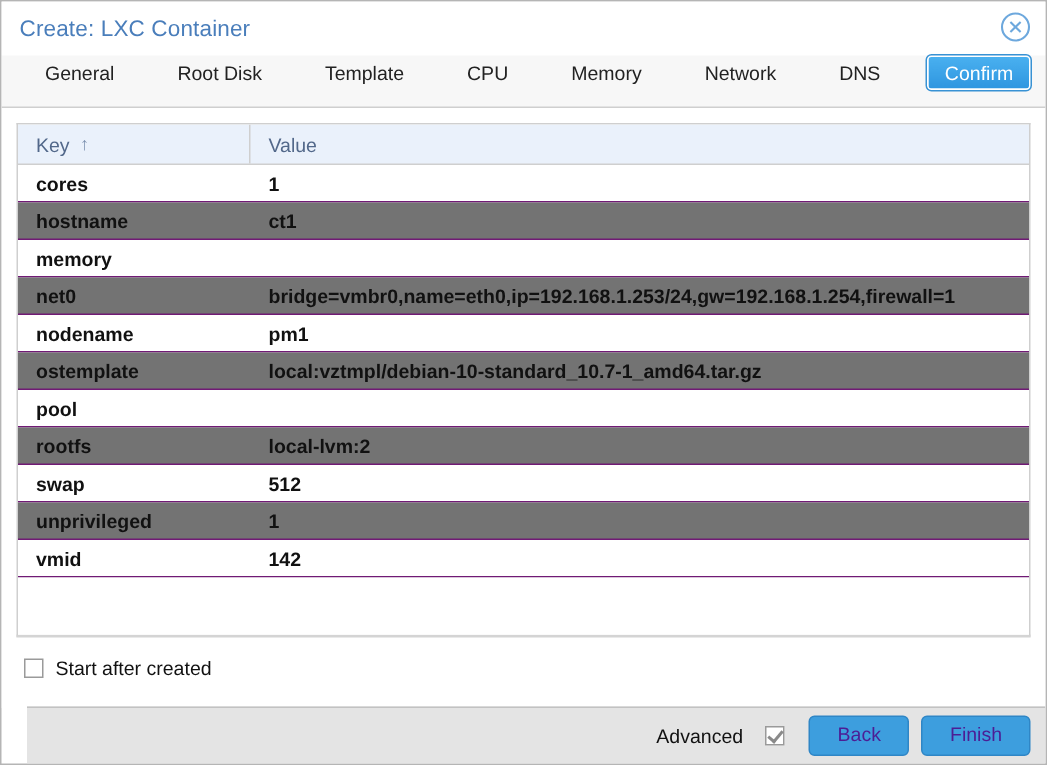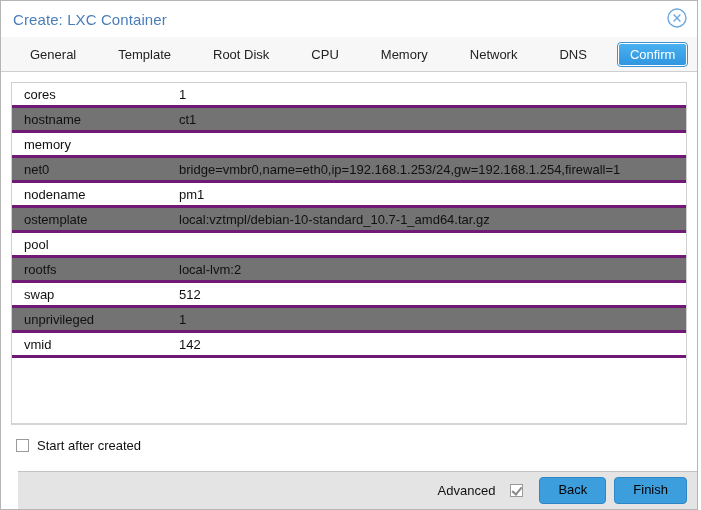--- a/index.html
+++ b/index.html
@@ -49,21 +49,21 @@
   .close-btn svg { display: block; }
 
   
   .tabbar {
     position: relative;
     height: 35px;
     background: #f7f7f7;
     border-bottom: 1px solid #cfcfcf;
     box-sizing: border-box;
     display: flex;
-    align-items: center;
+    align-items: flex-start;
     padding-left: 18px;
     gap: 0px;
   }
   .tab {
     font-size: 13px;
     color: #222222;
     padding: 3px 10px;
     margin-right: 20px;
     border: 1px solid transparent;
     border-radius: 3px;
@@ -127,23 +127,24 @@
     font-size: 12px;
     color: #7a8fae;
     line-height: 1;
   }
 
   .grid-body { background: #ffffff; }
 
   .row {
     display: flex;
     height: 25px;
-    border-bottom: 3px solid #701a75;
+    border-bottom: 1px solid #701a75;
     box-sizing: border-box;
     cursor: default;
+    font-weight: bold;
   }
   .row.alt { background: #737373; }
   .cell {
     font-size: 13px;
     color: #111111;
     display: flex;
     align-items: center;
     padding-left: 12px;
     box-sizing: border-box;
     overflow: hidden;
@@ -210,21 +211,21 @@
     font-size: 13px;
     color: #111111;
     user-select: none;
   }
   .adv-box { margin-left: 7px; margin-right: 8px; }
   .btn {
     background: linear-gradient(#4fb0ea, #2f92d8);
     background: #3d9ede;
     border: 1px solid #2f86c6;
     border-radius: 4px;
-    color: #000000;
+    color: #4c1d95;
     font-size: 13px;
     padding: 5px 18px;
     cursor: pointer;
     user-select: none;
     line-height: 1.15;
   }
 </style>
 </head>
 <body>
 
@@ -236,32 +237,41 @@
       <svg width="22" height="22" viewBox="0 0 22 22">
         <circle cx="11" cy="11" r="9" fill="none" stroke="#6da8dd" stroke-width="1.4"></circle>
         <line x1="7.6" y1="7.6" x2="14.4" y2="14.4" stroke="#6da8dd" stroke-width="1.4"></line>
         <line x1="14.4" y1="7.6" x2="7.6" y2="14.4" stroke="#6da8dd" stroke-width="1.4"></line>
       </svg>
     </span>
   </div>
 
   <div class="tabbar">
     <div class="tab">General</div>
+    <div class="tab">Root Disk</div>
     <div class="tab">Template</div>
-    <div class="tab">Root Disk</div>
     <div class="tab">CPU</div>
     <div class="tab">Memory</div>
     <div class="tab">Network</div>
     <div class="tab">DNS</div>
     <div class="tab active">Confirm</div>
   </div>
 
   <div class="content">
 
     <div class="grid">
+      <div class="grid-header">
+        <div class="hcell key-col">
+          <span>Key</span>
+          <span class="sort-arrow">↑</span>
+        </div>
+        <div class="hcell val-col">
+          <span>Value</span>
+        </div>
+      </div>
 
       <div class="grid-body">
         <div class="row">
           <div class="cell key-col">cores</div>
           <div class="cell val-col">1</div>
         </div>
         <div class="row alt">
           <div class="cell key-col">hostname</div>
           <div class="cell val-col">ct1</div>
         </div>

